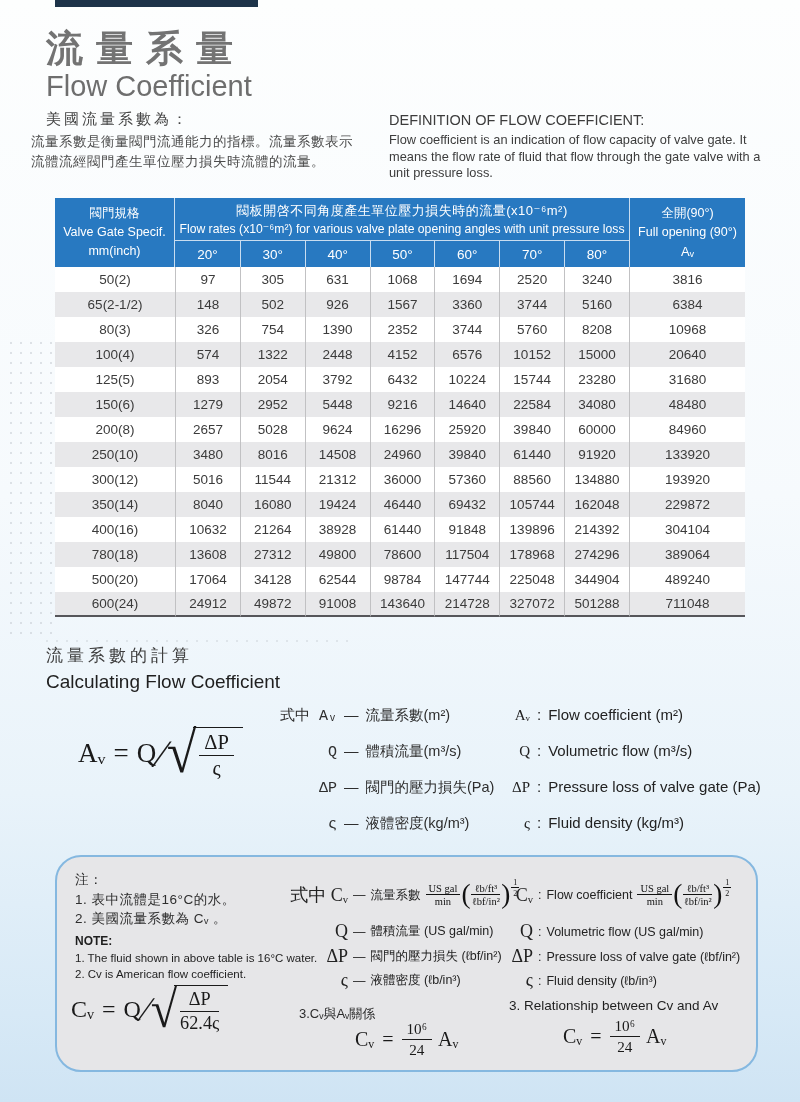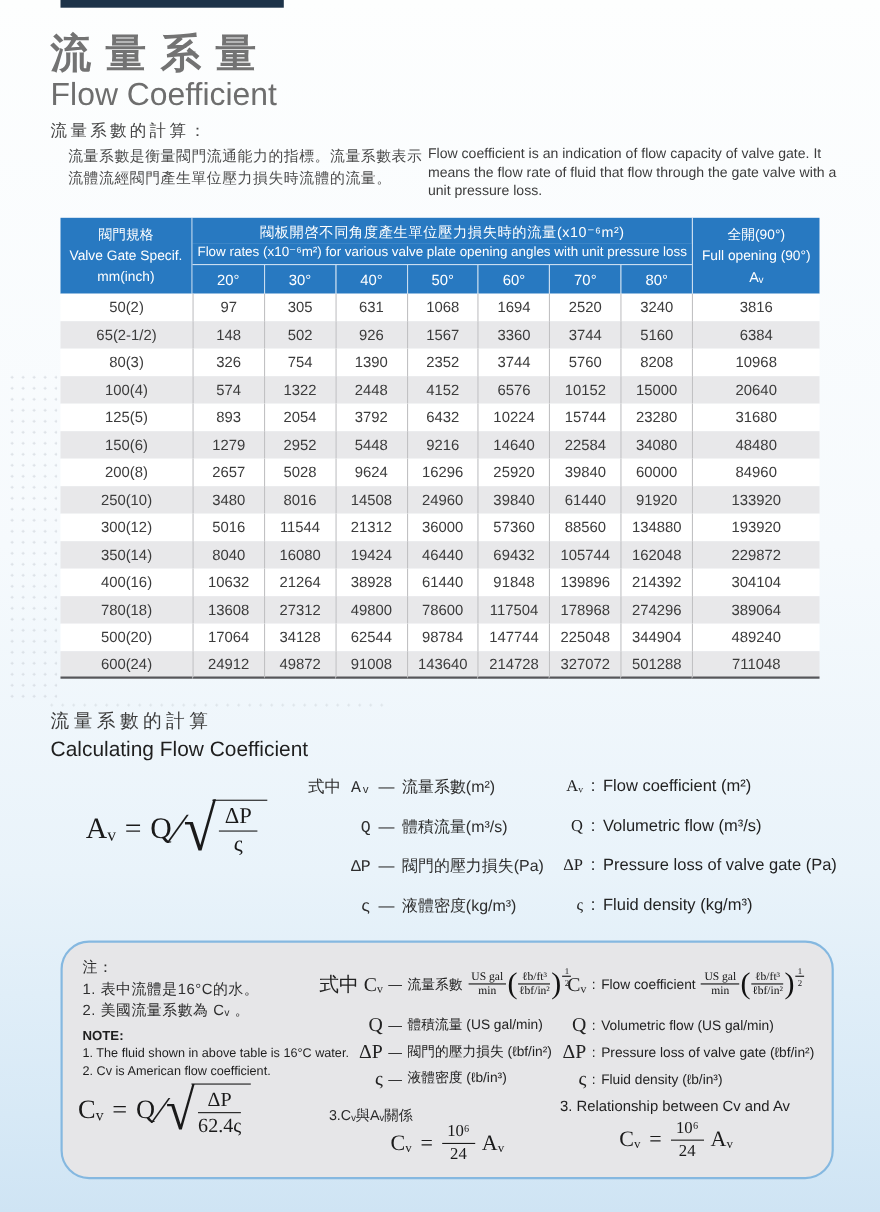--- a/index.html
+++ b/index.html
@@ -12,21 +12,21 @@
   .topbar { position:absolute; left:55px; top:0; width:203px; height:7px; background:#1d3349; }
   .dots1 { position:absolute; left:6px; top:338px; width:46px; height:300px;
     background-image:radial-gradient(#c6ccd3 1px, transparent 1.3px); background-size:10px 10px; opacity:.55; }
   .dots2 { position:absolute; left:42px; top:636px; width:310px; height:12px;
     background-image:radial-gradient(#ccd2d8 1px, transparent 1.3px); background-size:10px 10px; opacity:.5; }
 
   .title-zh { position:absolute; left:46px; top:24px; font-size:37px; font-weight:bold; color:#737373; letter-spacing:13px; }
   .title-en { position:absolute; left:46px; top:70px; font-size:29px; color:#6e6e6e; }
 
   .def-zh-h { position:absolute; left:46px; top:110px; font-size:15px; color:#454545; letter-spacing:3px; }
-  .def-zh-b { position:absolute; left:62px; top:132px; width:334px; font-size:13.5px; line-height:20px; color:#4c4c4c; letter-spacing:.5px; }
+  .def-zh-b { position:absolute; left:31px; top:132px; width:334px; font-size:13.5px; line-height:20px; color:#4c4c4c; letter-spacing:.5px; }
   .def-en-h { position:absolute; left:389px; top:112px; font-size:14.5px; color:#3c3c3c; }
   .def-en-b { position:absolute; left:389px; top:132px; width:376px; font-size:12.8px; line-height:16.5px; color:#3c3c3c; }
 
   .tablewrap { position:absolute; left:55px; top:198px; }
   table { border-collapse:separate; border-spacing:0; table-layout:fixed; width:690px; }
   thead th { background:#2879c1; color:#fff; font-weight:normal; vertical-align:middle; }
   th.spec-h { font-size:12.5px; line-height:1.5; }
   th.full-h { font-size:12.5px; line-height:1.5; border-left:1px solid rgba(255,255,255,.75); }
   th.group-zh { height:23px; font-size:13px; padding-top:3px; letter-spacing:.5px; }
   th.group-en { height:20px; font-size:12.2px; border-bottom:1px solid rgba(255,255,255,.75); padding-bottom:3px; }
@@ -90,22 +90,23 @@
 <body>
 
 <div class="page">
   <div class="topbar"></div>
   <div class="dots1"></div>
   <div class="dots2"></div>
 
   <div class="title-zh">流量系量</div>
   <div class="title-en">Flow Coefficient</div>
 
-  <div class="def-zh-h">流量系數的計算：</div>
+  <div class="def-zh-h">美國流量系數為：</div>
   <div class="def-zh-b">流量系數是衡量閥門流通能力的指標。流量系數表示流體流經閥門產生單位壓力損失時流體的流量。</div>
+  <div class="def-en-h">DEFINITION OF FLOW COEFFICIENT:</div>
   <div class="def-en-b">Flow coefficient is an indication of flow capacity of valve gate. It means the flow rate of fluid that flow through the gate valve with a unit pressure loss.</div>
 
   <div class="tablewrap">
     <table>
       <colgroup>
         <col style="width:120px">
         <col style="width:64.85px">
           <col style="width:64.85px">
           <col style="width:64.85px">
           <col style="width:64.85px">

